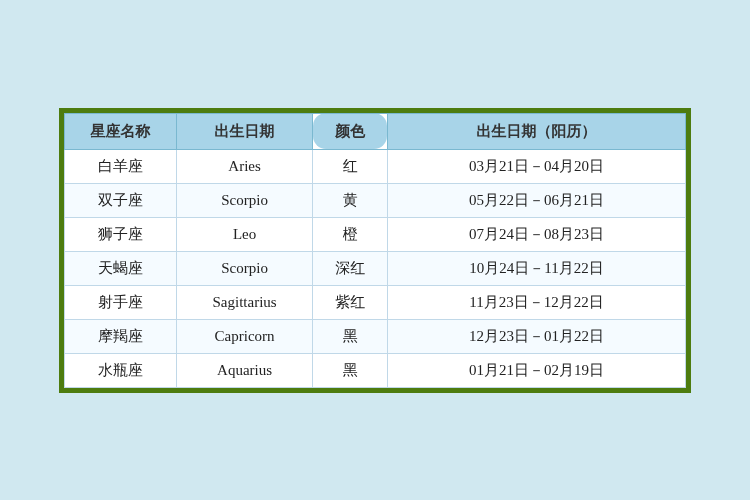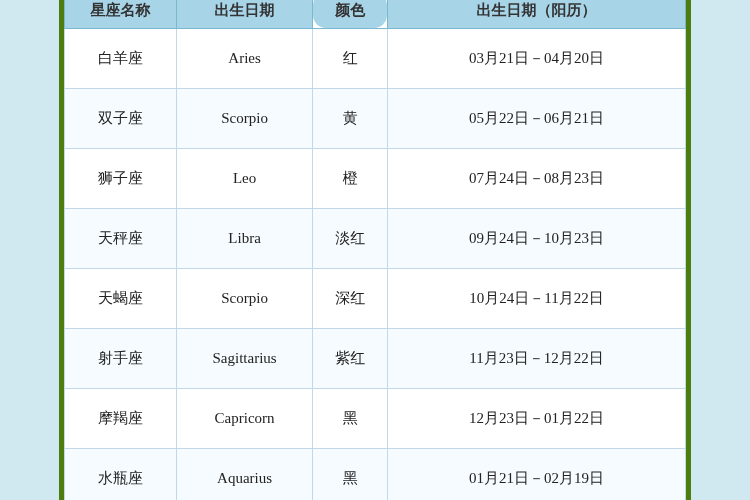--- a/index.html
+++ b/index.html
@@ -44,21 +44,21 @@
 
     tbody tr {
       background-color: #ffffff;
     }
 
     tbody tr:nth-child(even) {
       background-color: #f5fbff;
     }
 
     tbody td {
-      padding: 20px 10px;
+      padding: 7px 10px;
       text-align: center;
       border: 1px solid #c0d8e8;
       color: #222;
     }
 
     .col-chinese { width: 18%; }
     .col-english { width: 22%; }
     .col-color   { width: 12%; border-radius: 13px; }
     .col-date    { width: 48%; }
   </style>
@@ -88,26 +88,20 @@
           <td>黄</td>
           <td>05月22日－06月21日</td>
         </tr>
         <tr>
           <td>狮子座</td>
           <td>Leo</td>
           <td>橙</td>
           <td>07月24日－08月23日</td>
         </tr>
         <tr>
-          <td>天秤座</td>
-          <td>Libra</td>
-          <td>淡红</td>
-          <td>09月24日－10月23日</td>
-        </tr>
-        <tr>
           <td>天蝎座</td>
           <td>Scorpio</td>
           <td>深红</td>
           <td>10月24日－11月22日</td>
         </tr>
         <tr>
           <td>射手座</td>
           <td>Sagittarius</td>
           <td>紫红</td>
           <td>11月23日－12月22日</td>

